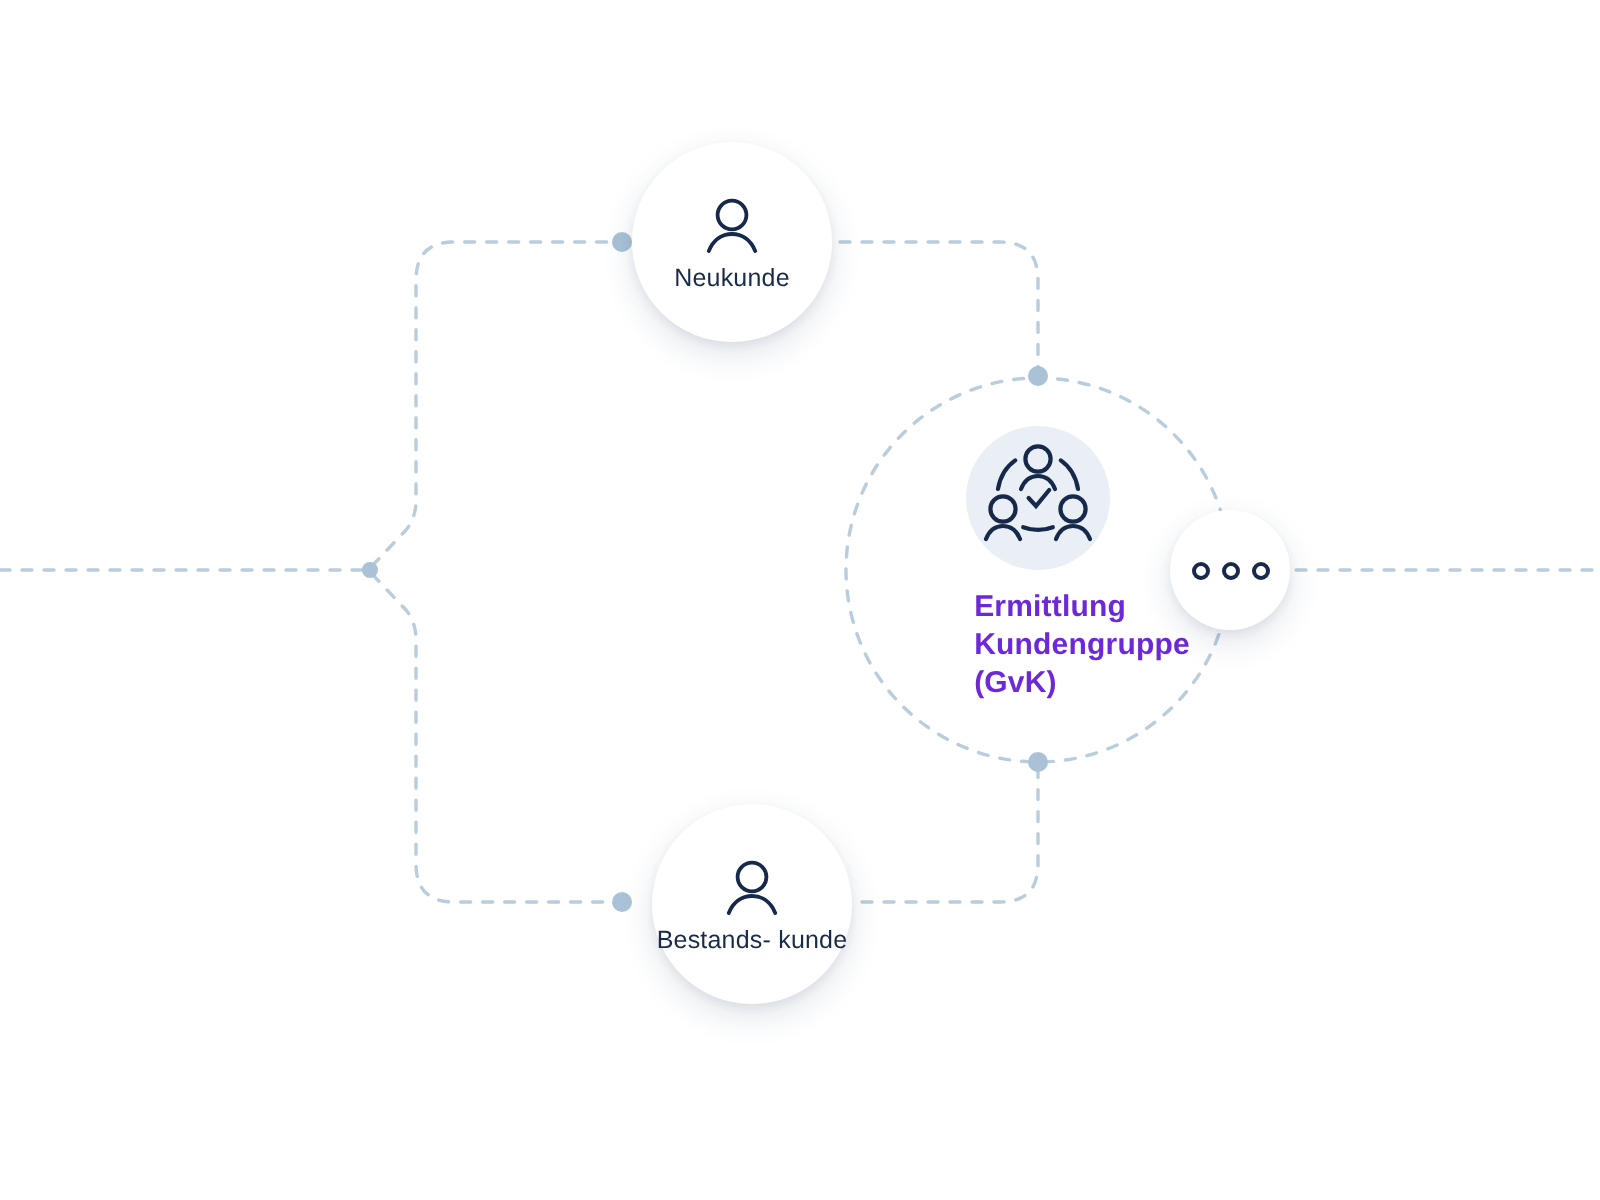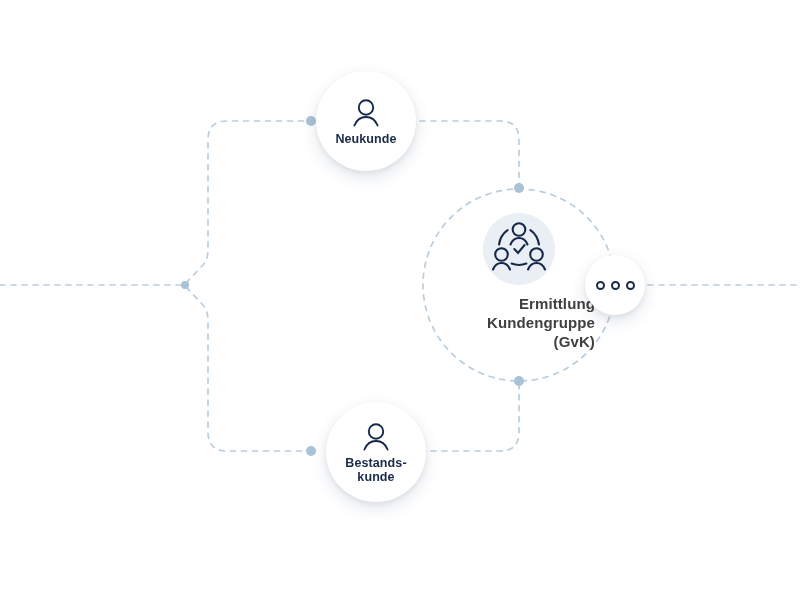--- a/index.html
+++ b/index.html
@@ -43,21 +43,21 @@
     height: 100px;
     box-shadow: 0 6px 16px rgba(30, 55, 90, 0.13),
                 0 2px 5px rgba(30, 55, 90, 0.07);
   }
   .node-leaf .node-icon {
     margin-bottom: 2px;
     line-height: 0;
   }
   .node-leaf .node-label {
     font-size: 12.5px;
-    font-weight: bold;
+    font-weight: normal;
     color: #182b49;
     text-align: center;
     line-height: 1.12;
     letter-spacing: 0.1px;
   }
   #node-neukunde {
     left: 316px;
     top: 71px;
   }
   #node-bestandskunde {
@@ -84,22 +84,22 @@
     background: #e9eff4;
     display: flex;
     align-items: center;
     justify-content: center;
     margin-top: 8px;
   }
   #gvk-label {
     margin-top: 10px;
     font-size: 15px;
     font-weight: bold;
-    color: #404040;
-    text-align: right;
+    color: #6d28d9;
+    text-align: left;
     line-height: 1.25;
     white-space: pre-line;
     letter-spacing: 0.1px;
     margin-left: 44px;
   }
   
   #node-ellipsis {
     left: 585px;
     top: 255px;
     width: 60px;

